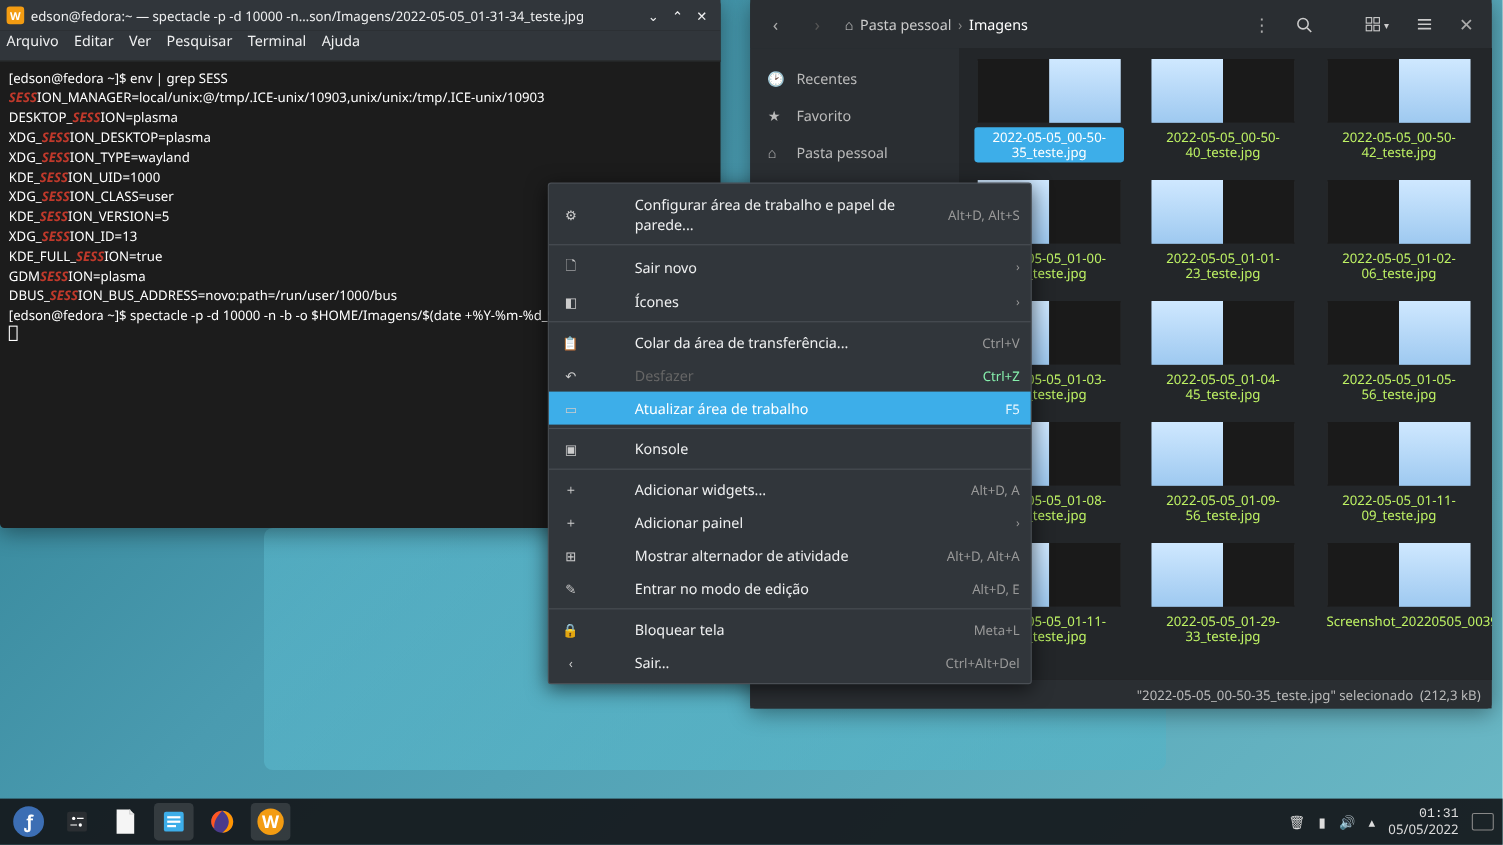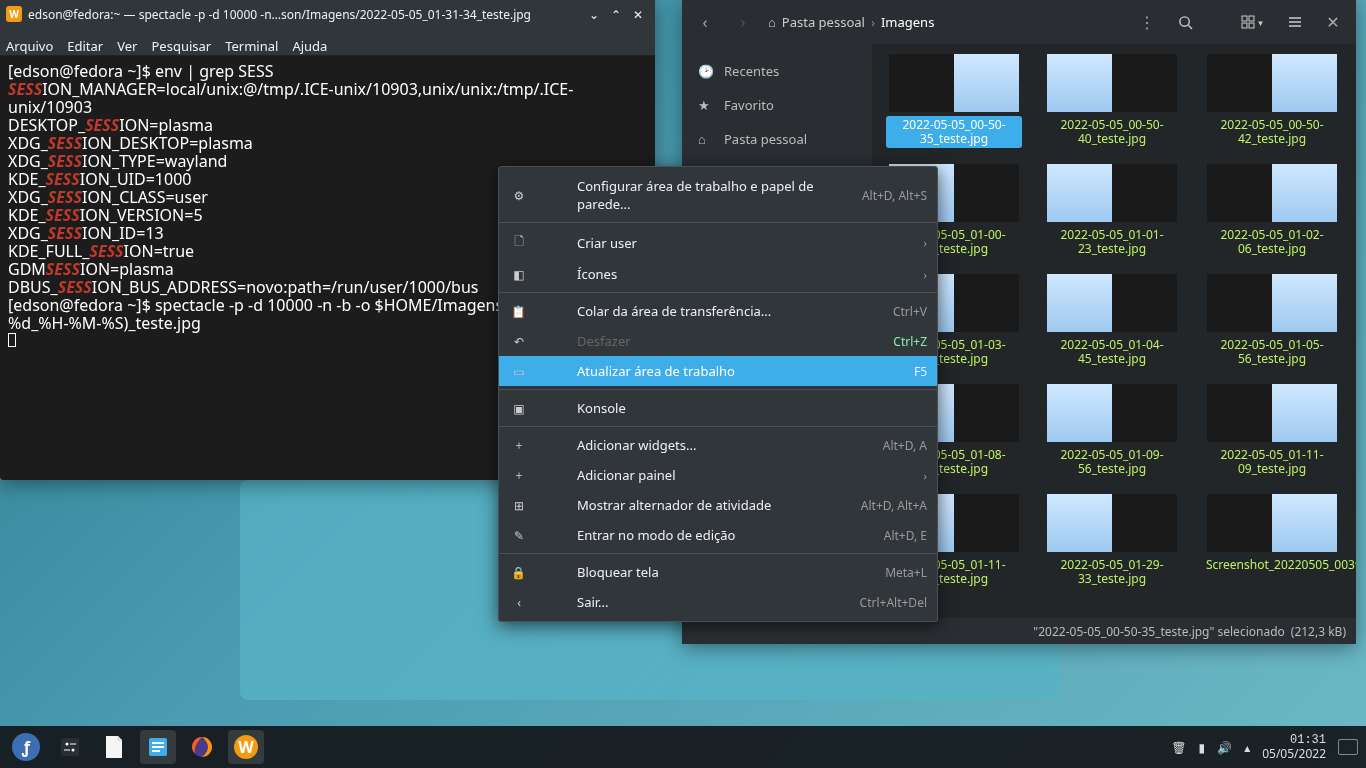--- a/index.html
+++ b/index.html
@@ -6,23 +6,23 @@
   body { width: 1366px; height: 768px; background: linear-gradient(135deg, #2a7a8c 0%, #4a9bb0 40%, #6bb8c5 100%); position: relative; overflow: hidden; }
   
   .bg-shape { position: absolute; left: 240px; top: 480px; width: 820px; height: 220px; background: linear-gradient(135deg, rgba(100,200,220,0.4), rgba(80,180,200,0.5)); border-radius: 8px; }
 
   
   .terminal { position: absolute; left: 0; top: 0; width: 655px; height: 480px; background: #1c1c1c; border-radius: 4px; box-shadow: 0 4px 20px rgba(0,0,0,0.4); display: flex; flex-direction: column; }
   .term-titlebar { height: 28px; background: #31363b; display: flex; align-items: center; padding: 0 6px; color: #eff0f1; font-size: 12px; }
   .term-titlebar .icon { width: 16px; height: 16px; background: #f39c12; border-radius: 3px; margin-right: 6px; display: flex; align-items: center; justify-content: center; font-size: 10px; font-weight: bold; color: #fff; }
   .term-titlebar .title { flex: 1; white-space: nowrap; overflow: hidden; text-overflow: ellipsis; }
   .term-ctrl { width: 22px; height: 22px; display: flex; align-items: center; justify-content: center; color: #eff0f1; cursor: pointer; font-size: 12px; }
-  .term-menubar { height: 28px; background: #31363b; display: flex; align-items: flex-end; padding: 0 6px; gap: 14px; color: #eff0f1; font-size: 13px; border-bottom: 1px solid #222; }
+  .term-menubar { height: 28px; background: #31363b; display: flex; align-items: flex-start; padding: 0 6px; gap: 14px; color: #eff0f1; font-size: 13px; border-bottom: 1px solid #222; }
   .term-menubar span { cursor: pointer; }
-  .term-body { flex: 1; padding: 6px 8px; font-family: "DejaVu Sans Mono", monospace; font-size: 16px; line-height: 18px; color: #fff; overflow: hidden; }
+  .term-body { flex: 1; padding: 6px 8px; font-family: "DejaVu Sans Mono", monospace; font-size: 12px; line-height: 18px; color: #fff; overflow: hidden; }
   .term-body .prompt { color: #fff; }
   .term-body .hl { color: #c0392b; font-weight: bold; font-style: italic; }
   .cursor-block { display: inline-block; width: 8px; height: 14px; border: 1px solid #fff; }
 
   
   .fm { position: absolute; right: 10px; top: 0; width: 674px; height: 644px; background: #2a2e32; border-radius: 4px; box-shadow: 0 4px 20px rgba(0,0,0,0.4); display: flex; flex-direction: column; color: #eff0f1; }
   .fm-toolbar { height: 44px; background: #2a2e32; display: flex; align-items: center; padding: 0 6px; gap: 4px; }
   .fm-tb-btn { width: 34px; height: 32px; display: flex; align-items: center; justify-content: center; color: #aaa; border-radius: 3px; cursor: pointer; }
   .fm-path { flex: 1; display: flex; align-items: center; gap: 6px; font-size: 13px; color: #ccc; padding: 0 4px; }
   .fm-path .sep { color: #888; }
@@ -277,21 +277,21 @@
 
 <div class="context-menu" id="context-menu">
     <div class="cm-item">
       <span class="ic">⚙</span>
       <span class="label">Configurar área de trabalho e papel de parede...</span>
       <span class="shortcut">Alt+D, Alt+S</span>
     </div>
     <div class="cm-sep"></div>
     <div class="cm-item">
       <span class="ic">🗋</span>
-      <span class="label">Criar user</span>
+      <span class="label">Sair novo</span>
       <span class="arrow">›</span>
     </div>
     <div class="cm-item">
       <span class="ic">◧</span>
       <span class="label">Ícones</span>
       <span class="arrow">›</span>
     </div>
     <div class="cm-sep"></div>
     <div class="cm-item">
       <span class="ic">📋</span>

